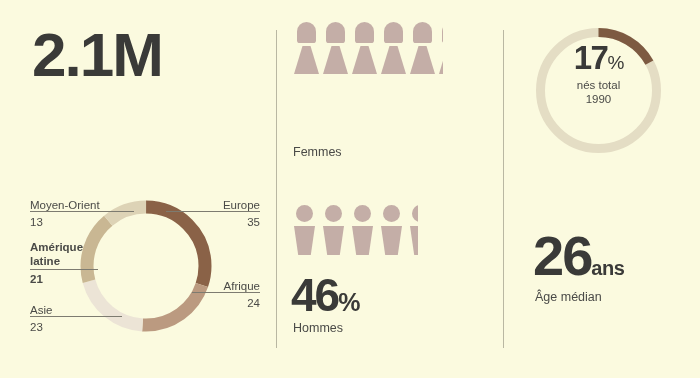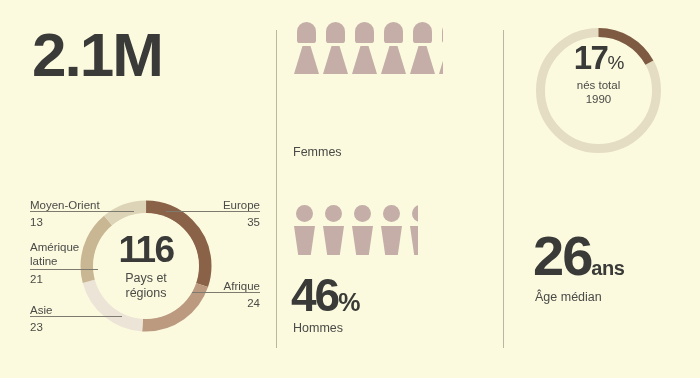--- a/index.html
+++ b/index.html
@@ -105,21 +105,21 @@
   #d116-cap{font-size:12.5px;color:#4a4a47;text-align:center;line-height:1.2;margin-top:3px;}
 
   .reglabel{position:absolute;font-size:11.5px;color:#4a4a47;line-height:1.25;}
   .reglabel .nm{display:block;}
   .reglabel .vl{display:block;}
   .reglabel.left .nm,.reglabel.left .vl{text-align:left;}
   .reglabel.right .nm,.reglabel.right .vl{text-align:right;}
 
   #lb-me{left:16px;top:198px;width:100px;}
   #lb-eu{left:160px;top:198px;width:86px;}
-  #lb-al{left:16px;top:240px;width:60px;}
+  #lb-al{left:16px;top:240px;width:60px;font-weight:bold;}
   #lb-af{left:186px;top:279px;width:60px;}
   #lb-as{left:16px;top:303px;width:90px;}
 
   
   .leader{position:absolute;height:1px;background:#7d7b70;}
 </style>
 </head>
 <body>
 
 <div class="canvas">
@@ -138,27 +138,20 @@
 
         <circle cx="66" cy="66" r="59" fill="none" stroke="#bb9a80" stroke-width="13" stroke-dasharray="76.7 294.0" stroke-dashoffset="-111.9"></circle>
 
         <circle cx="66" cy="66" r="59" fill="none" stroke="#ece4d6" stroke-width="13" stroke-dasharray="73.5 297.2" stroke-dashoffset="-188.6"></circle>
 
         <circle cx="66" cy="66" r="59" fill="none" stroke="#c9b793" stroke-width="13" stroke-dasharray="67.1 303.6" stroke-dashoffset="-262.1"></circle>
 
         <circle cx="66" cy="66" r="59" fill="none" stroke="#ddd3b6" stroke-width="13" stroke-dasharray="41.6 329.1" stroke-dashoffset="-329.2"></circle>
       </g>
     </svg>
-    <div class="inner">
-      <div id="d116-num">116</div>
-      <div id="d116-cap">
-        <span>Pays et</span><br>
-        <span>régions</span>
-      </div>
-    </div>
   </div>
 
   <div class="leader" style="left:16px;top:211px;width:104px;"></div>
   <div class="leader" style="left:152px;top:211px;width:94px;"></div>
   <div class="leader" style="left:16px;top:269px;width:68px;"></div>
   <div class="leader" style="left:178px;top:292px;width:68px;"></div>
   <div class="leader" style="left:16px;top:316px;width:92px;"></div>
 
   <div class="reglabel left" id="lb-me">
     <span class="nm">Moyen-Orient</span>

